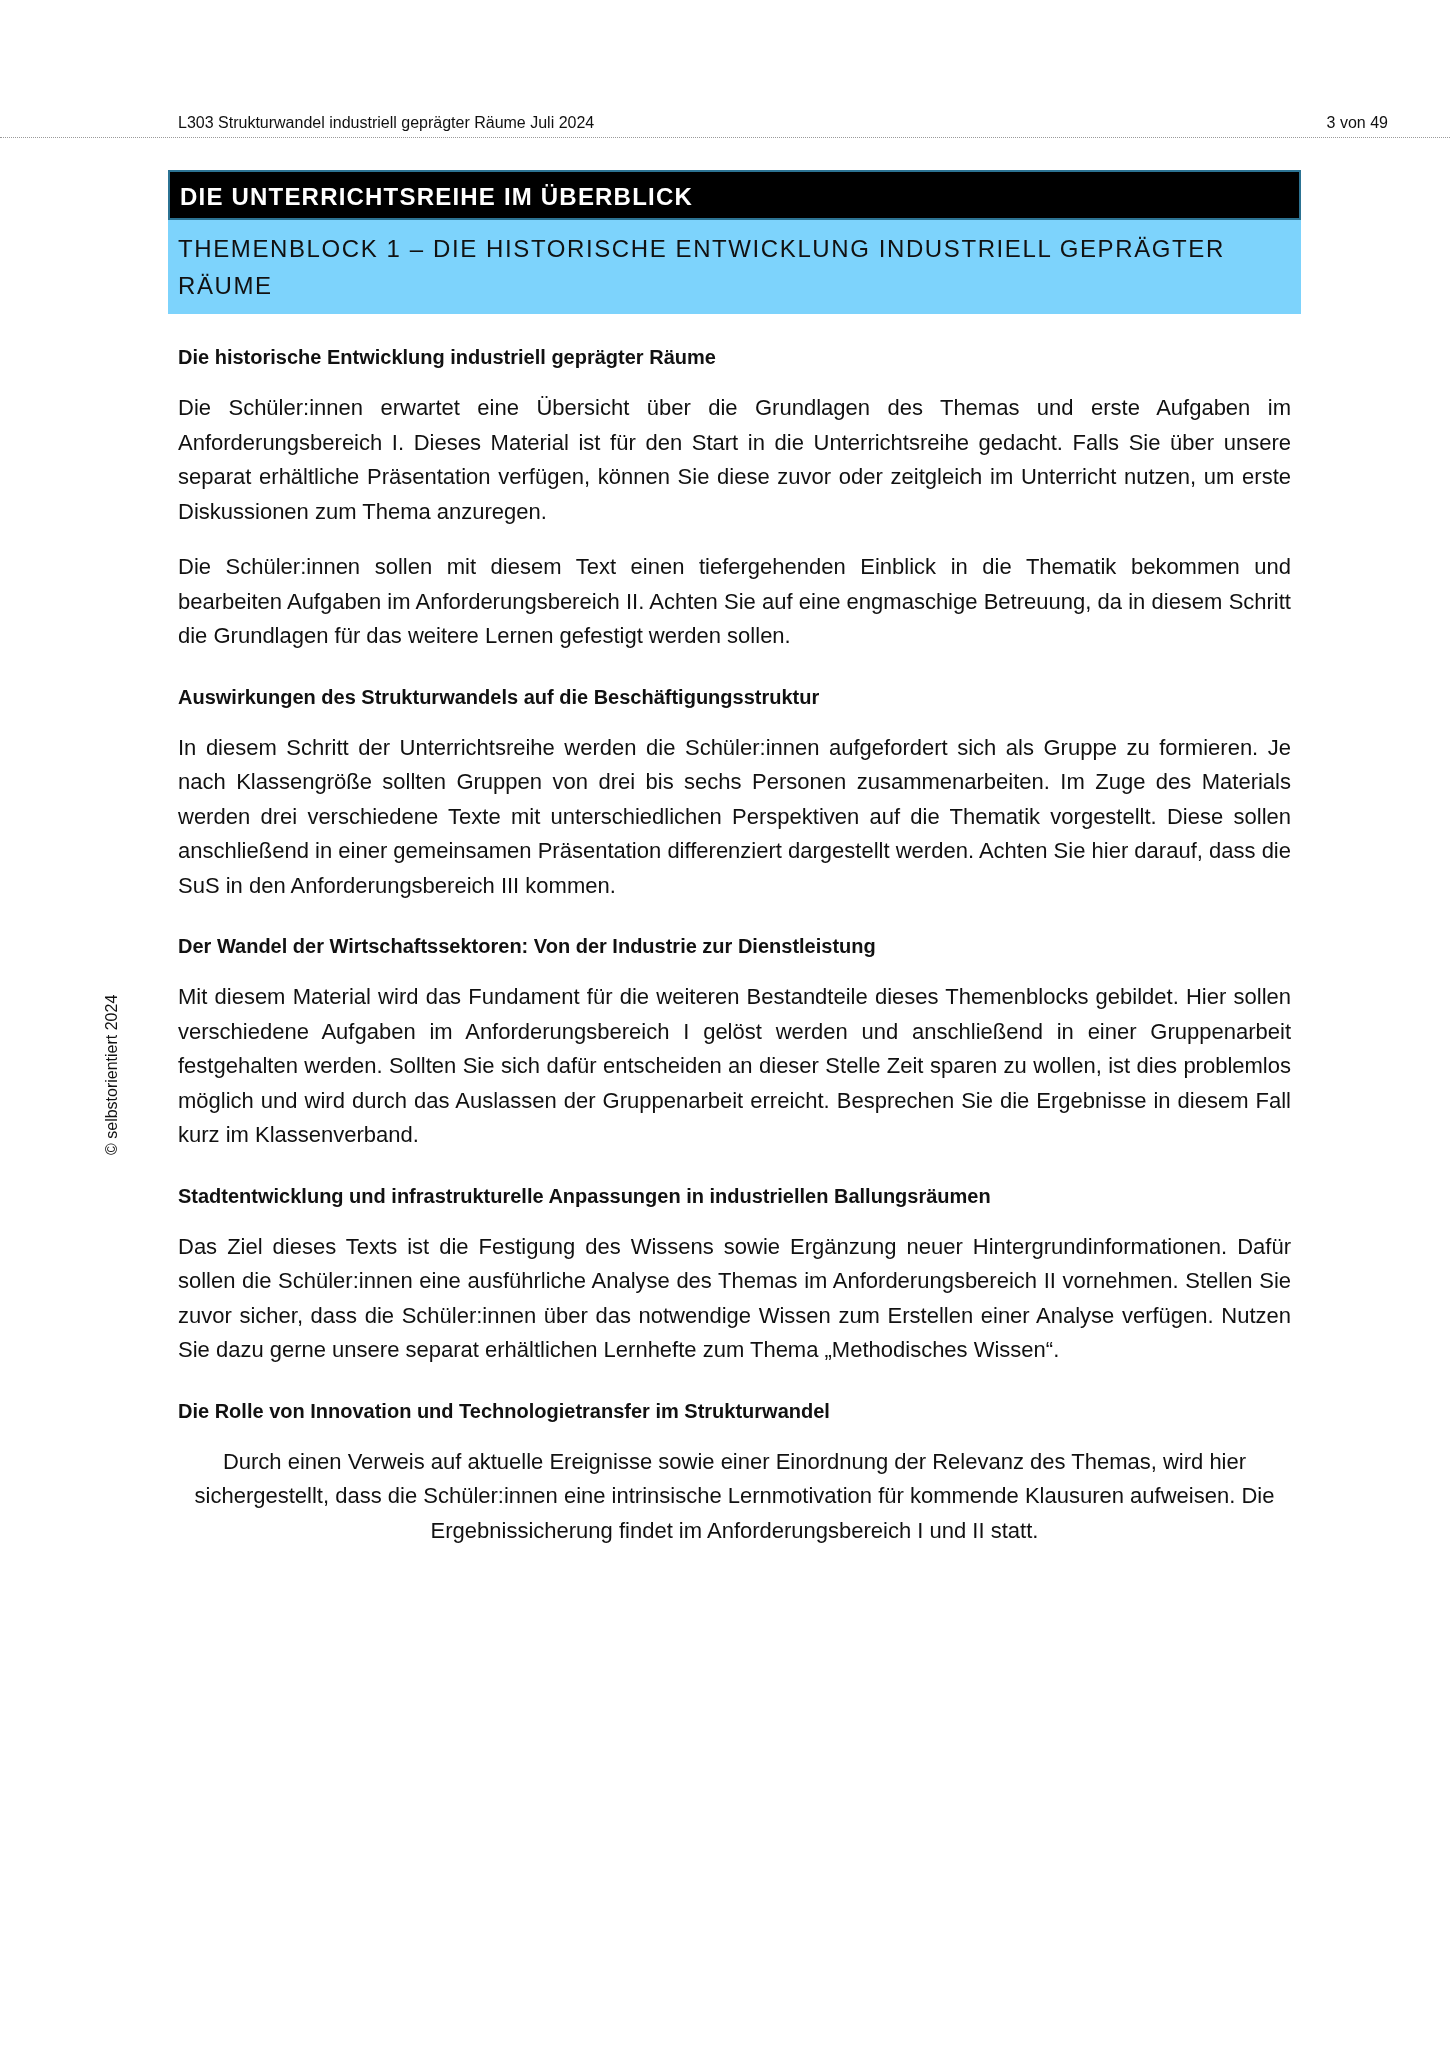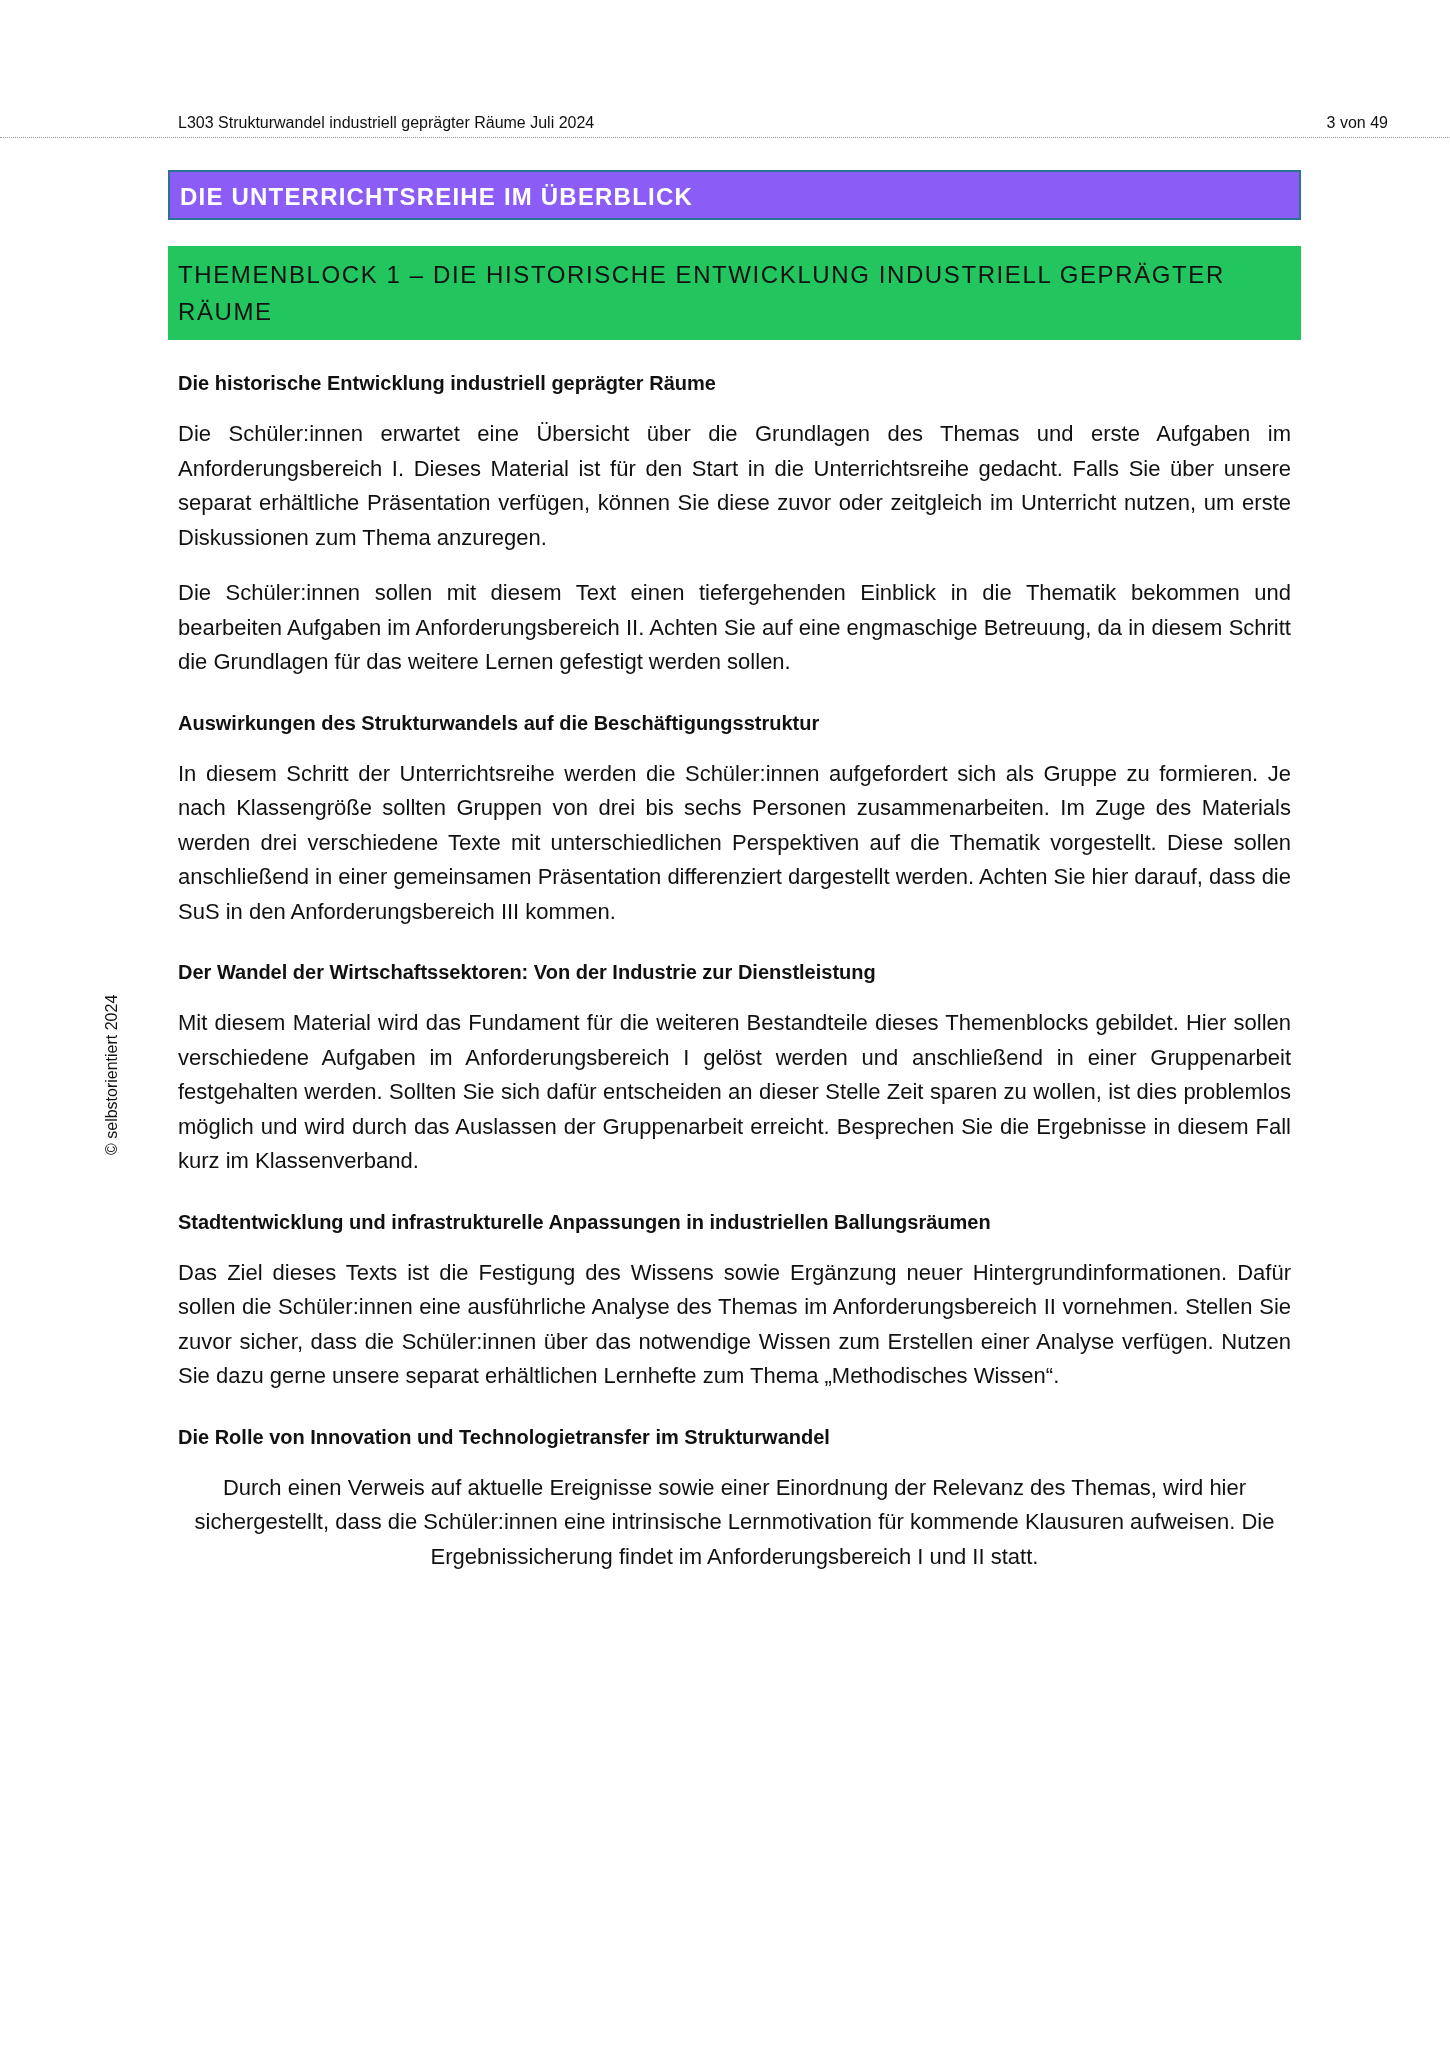--- a/index.html
+++ b/index.html
@@ -7,24 +7,24 @@
          font-family:"Liberation Sans", sans-serif; color:#111; }
   .header { position:absolute; left:178px; top:112px; width:1210px; height:26px;
             font-size:16px; color:#111; }
   .header .title { position:absolute; left:0; top:2px; }
   .header .page { position:absolute; right:0; top:2px;text-align:center; }
   .header-rule { position:absolute; left:0; top:137px; width:1450px; height:0;
                  border-top:1px dotted #9a9a9a; }
   .side-note { position:absolute; left:103px; top:1155px; transform:rotate(-90deg);
                transform-origin:left top; font-size:16px; color:#111; white-space:nowrap; }
   .content { position:absolute; left:168px; top:170px; width:1133px; }
-  .main-banner { background:#8b5cf6; color:#fff; height:50px; border:2px solid #2c7393;
+  .main-banner { background:#000000; color:#fff; height:50px; border:2px solid #2c7393;
                  box-sizing:border-box; font-weight:bold; font-size:24px; letter-spacing:1.2px;
                  padding:11px 10px 0 10px; }
-  .block-banner { background:#22c55e; margin-top:26px; padding:10px 10px 10px 10px;
+  .block-banner { background:#7dd3fc; padding:10px 10px 10px 10px;
                   font-size:24px; letter-spacing:1.6px; line-height:37px; color:#111; }
   .sub-h { font-weight:bold; font-size:20px; margin:30px 10px 0 10px; line-height:26px; }
   .para { font-size:22px; line-height:34.5px; margin:21px 10px 0 10px; text-align:justify; }
   .para.last { text-align:center; }
 </style>
 </head>
 <body>
 
 <div class="header">
   <span class="title">L303 Strukturwandel industriell geprägter Räume Juli 2024</span>

